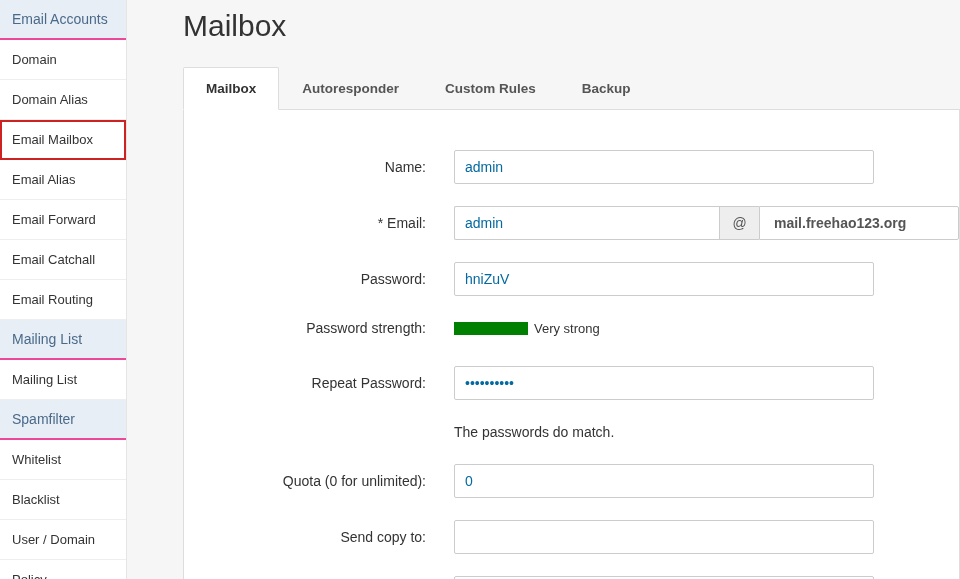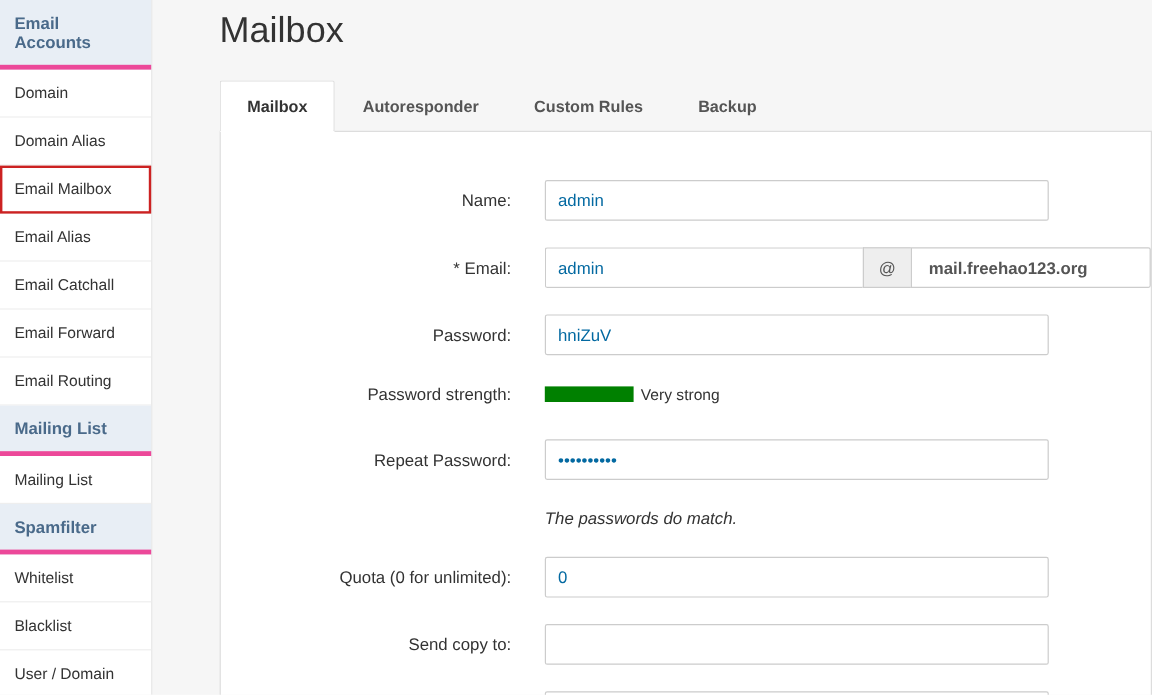--- a/index.html
+++ b/index.html
@@ -1,21 +1,21 @@
 <!DOCTYPE html>
 <html><head>
   <meta charset="utf-8">
   <style>
     * { margin: 0; padding: 0; box-sizing: border-box; }
     body { font-family: -apple-system, "Helvetica Neue", Arial, sans-serif; background: #f6f6f6; color: #333; font-size: 13px; width: 960px; height: 579px; overflow: hidden; }
 
     .container { display: flex; height: 100%; }
 
     .sidebar { width: 223px; background: #fff; border-right: 1px solid #e5e5e5; }
-    .sidebar-header { padding: 11px 12px; background: #e8eef5; border-bottom: 4px solid #ec4899; font-weight: bold; color: #4a6a8a; font-size: 14px; }
+    .sidebar-header { padding: 11px 12px; background: #e8eef5; border-bottom: 2px solid #ec4899; font-weight: normal; color: #4a6a8a; font-size: 14px; }
     .sidebar-item { padding: 12px 12px; border-bottom: 1px solid #eee; cursor: pointer; color: #333; font-size: 13px; }
     .sidebar-item.highlighted { outline: 2px solid #c22; outline-offset: -2px; }
 
     .main { flex: 1; padding: 0 0 0 56px; position: relative; }
     .page-title { font-size: 30px; font-weight: 300; color: #333; padding: 9px 0 24px 0; }
 
     .tabs { display: flex; border-bottom: 1px solid #ddd; }
     .tab { padding: 13px 22px; color: #555; cursor: pointer; border: 1px solid transparent; border-bottom: none; font-weight: bold; font-size: 13.5px; }
     .tab.active { background: #fff; border-color: #ddd; border-bottom: 1px solid #fff; margin-bottom: -1px; border-radius: 2px 2px 0 0; color: #333; }
 
@@ -41,22 +41,22 @@
 
 <div class="container">
 
   <div class="sidebar">
 
     <div class="sidebar-header">Email Accounts</div>
     <div class="sidebar-item">Domain</div>
     <div class="sidebar-item">Domain Alias</div>
     <div class="sidebar-item highlighted">Email Mailbox</div>
     <div class="sidebar-item">Email Alias</div>
+    <div class="sidebar-item">Email Forward</div>
     <div class="sidebar-item">Email Catchall</div>
-    <div class="sidebar-item">Email Forward</div>
     <div class="sidebar-item">Email Routing</div>
 
     <div class="sidebar-header">Mailing List</div>
     <div class="sidebar-item">Mailing List</div>
 
     <div class="sidebar-header">Spamfilter</div>
     <div class="sidebar-item">Whitelist</div>
     <div class="sidebar-item">Blacklist</div>
     <div class="sidebar-item">User / Domain</div>
     <div class="sidebar-item">Policy</div>
@@ -109,21 +109,21 @@
         </div>
       </div>
 
       <div class="form-row">
         <div class="form-label">Repeat Password:</div>
         <div class="form-control">
           <input class="text-input" type="text" value="••••••••••" style="">
         </div>
       </div>
 
-      <div class="form-row" style="min-height:20px;font-style:italic;">
+      <div class="form-row" style="min-height:20px;">
         <div class="form-label"></div>
         <div class="form-control">
           <span class="info-text">The passwords do match.</span>
         </div>
       </div>
 
       <div class="form-row">
         <div class="form-label">Quota (0 for unlimited):</div>
         <div class="form-control">
           <input class="text-input" type="text" value="0" style="">

